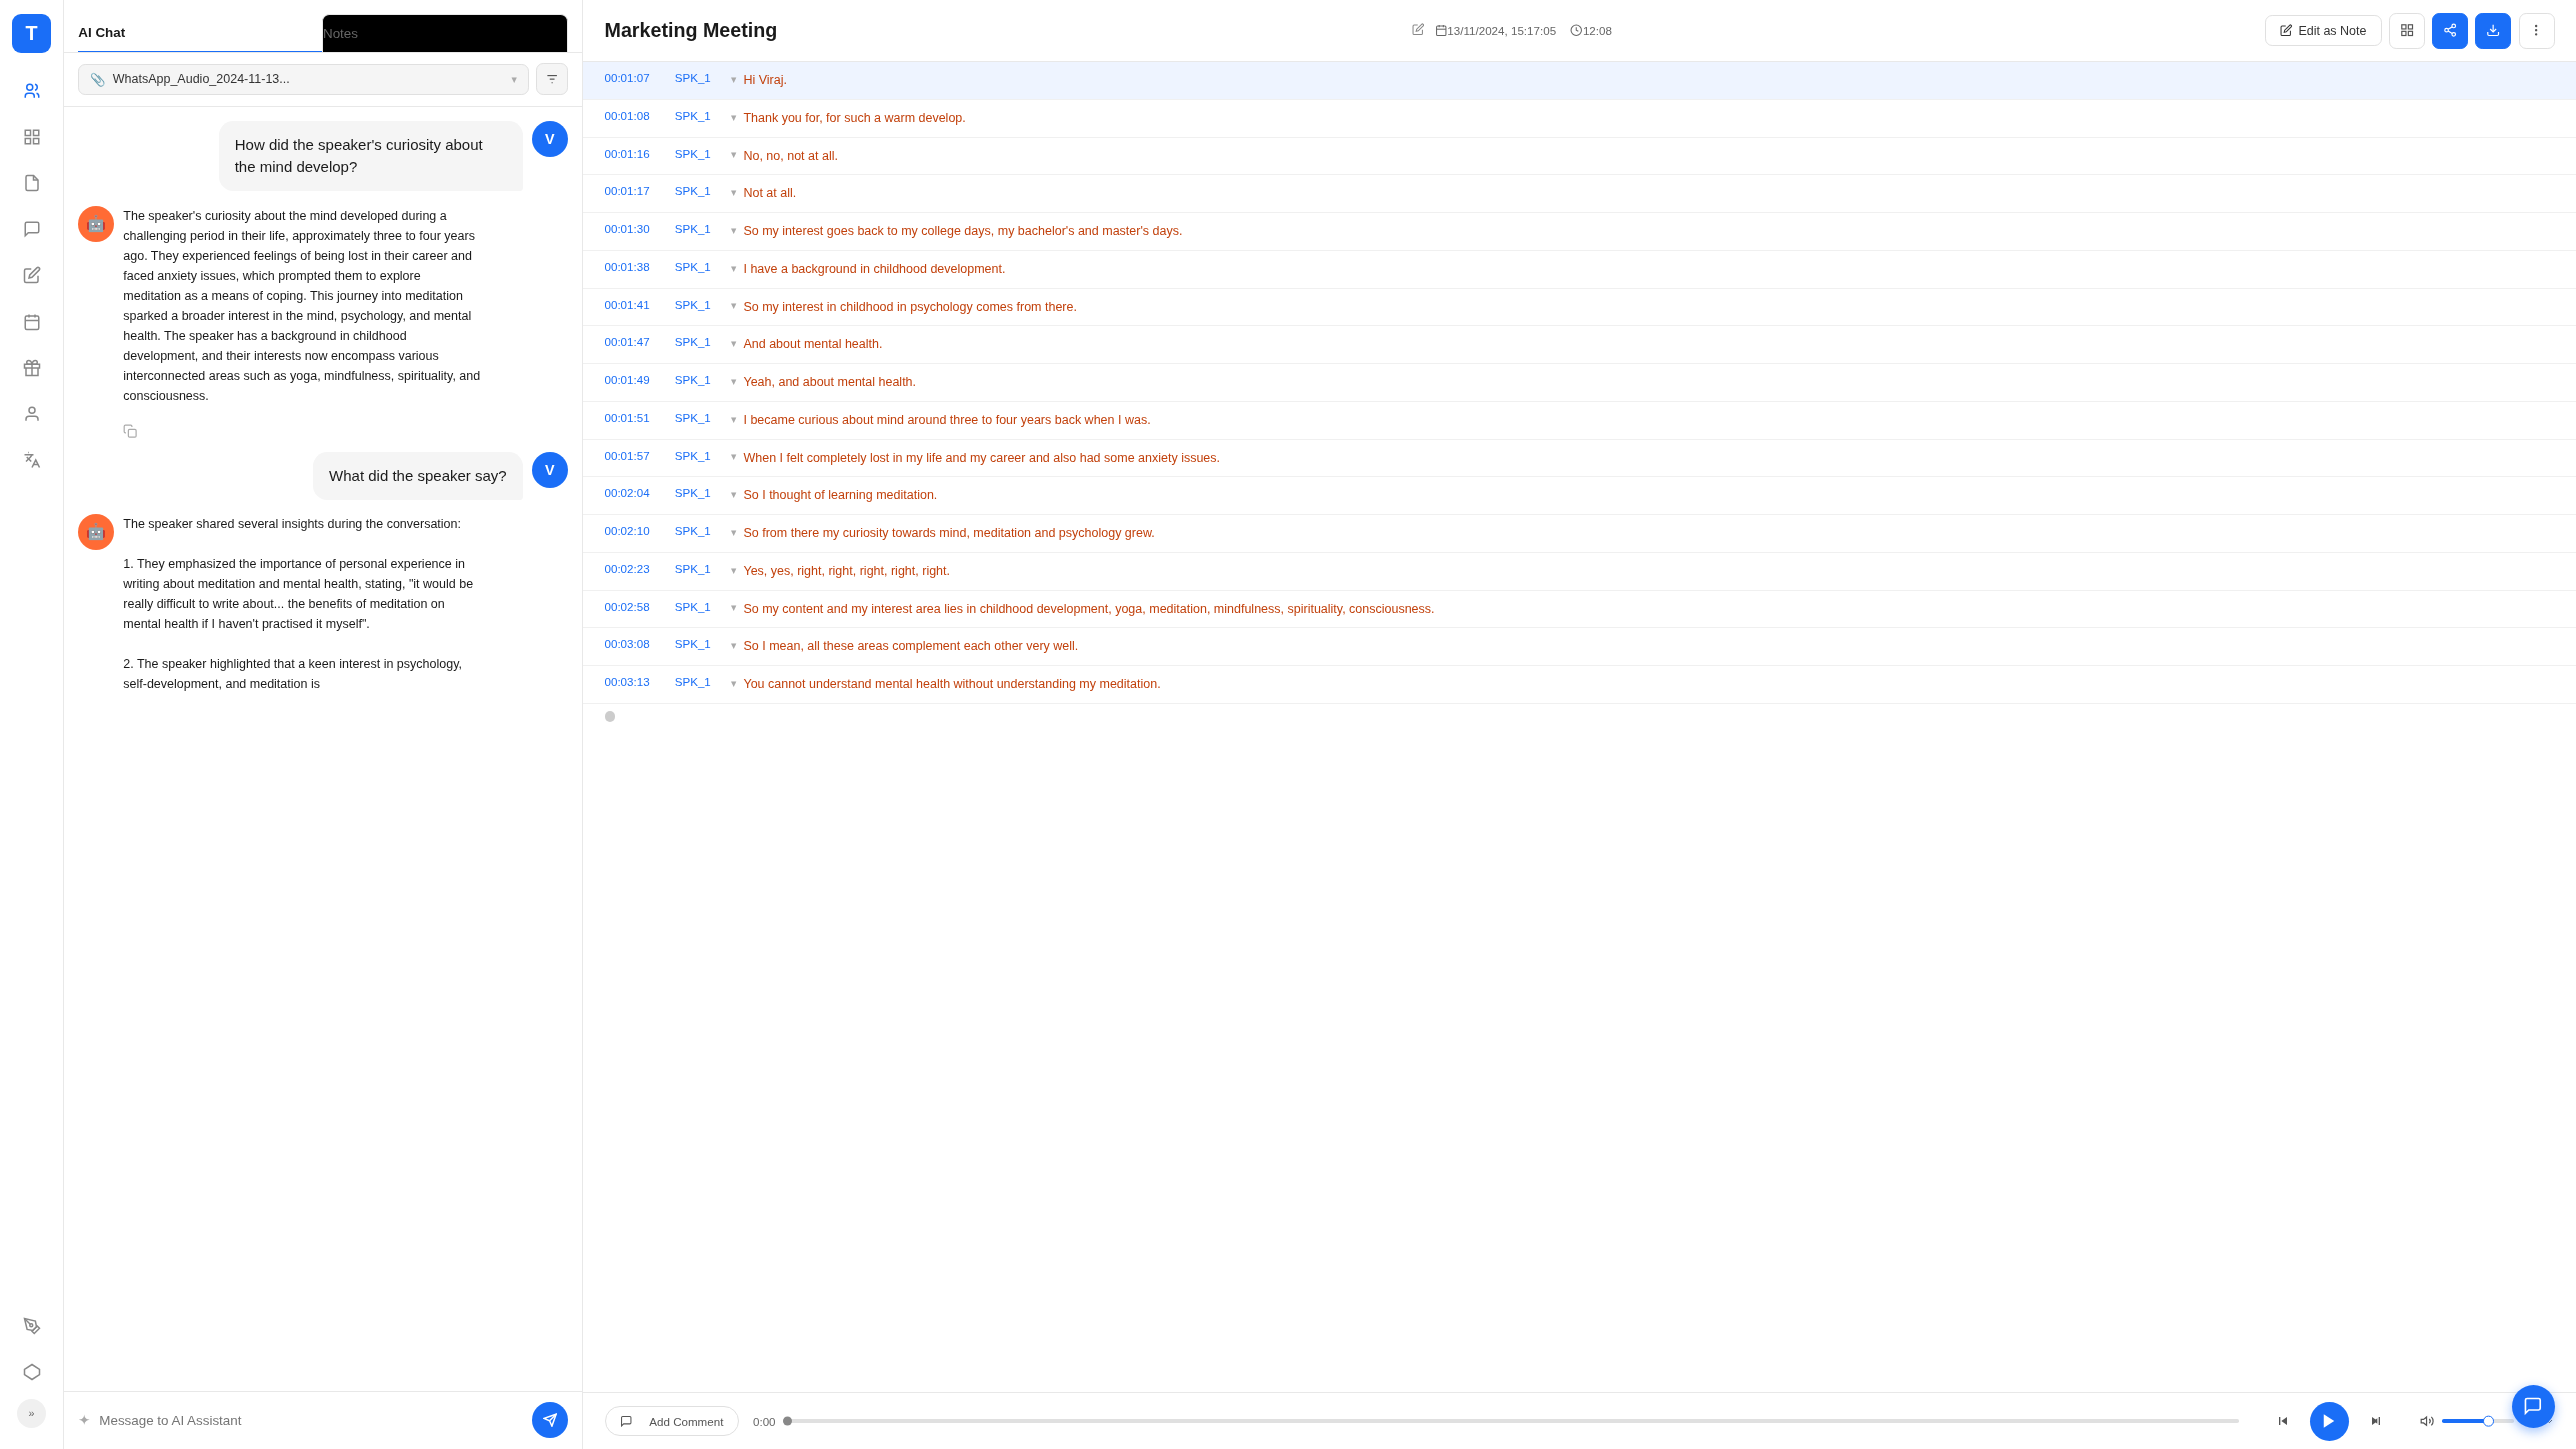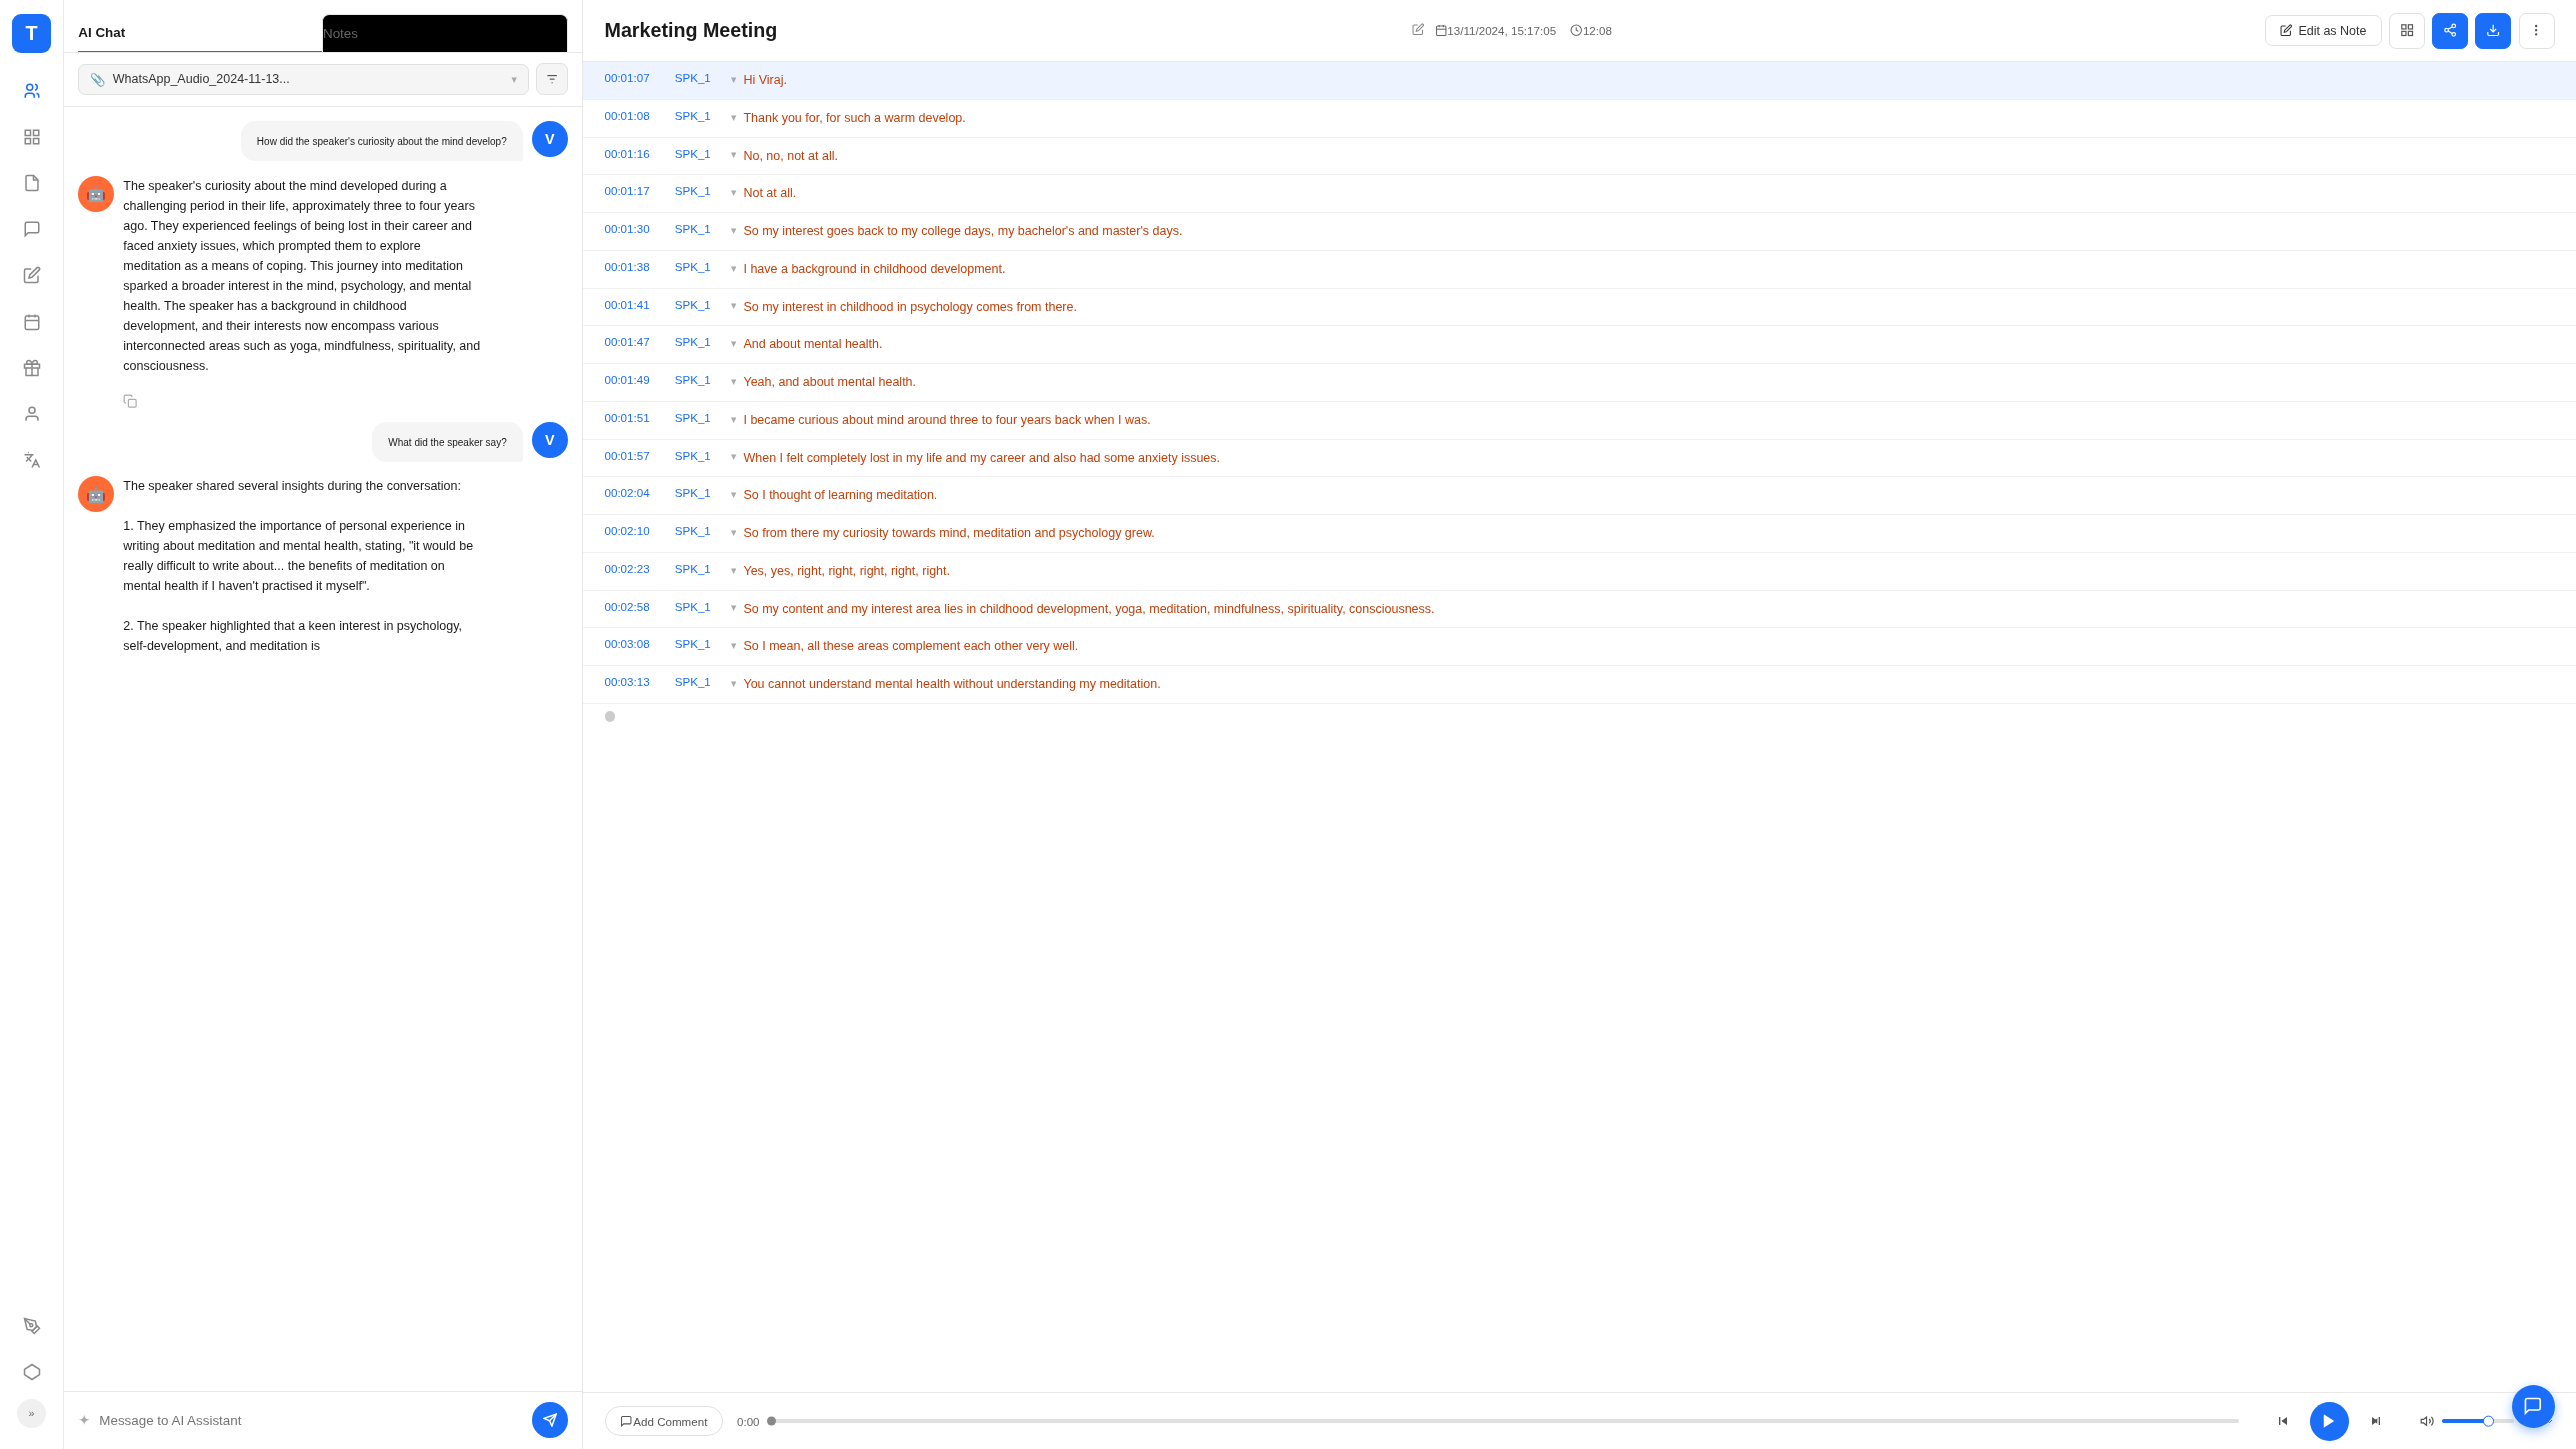--- a/index.html
+++ b/index.html
@@ -140,21 +140,21 @@
     .message-user {
       display: flex;
       justify-content: flex-end;
       align-items: flex-start;
       gap: 9px;
     }
     .message-user .bubble {
       background: #f5f5f5;
       border-radius: 14.3px 14.3px 3.6px 14.3px;
       padding: 12.5px 16px;
-      font-size: 10px;
+      font-size: 15px;
       color: #1a1a1a;
       max-width: 304px;
       line-height: 1.5;
     }
     .avatar {
       width: 36px;
       height: 36px;
       border-radius: 50%;
       background: #1a6ef7;
       display: flex;
@@ -341,21 +341,21 @@
       padding: 0 21.5px;
       height: 57px;
       border-top: 0.9px solid #e8e8e8;
       gap: 14.3px;
       background: #fff;
       flex-shrink: 0;
     }
     .add-comment-btn {
       display: flex;
       align-items: center;
-      gap: 1px;
+      gap: 17px;
       padding: 7.2px 14.3px;
       border: 0.9px solid #e0e0e0;
       border-radius: 18px;
       background: #fff;
       font-size: 11.6px;
       color: #555;
       cursor: pointer;
       white-space: nowrap;
     }
     .progress-bar-container {

